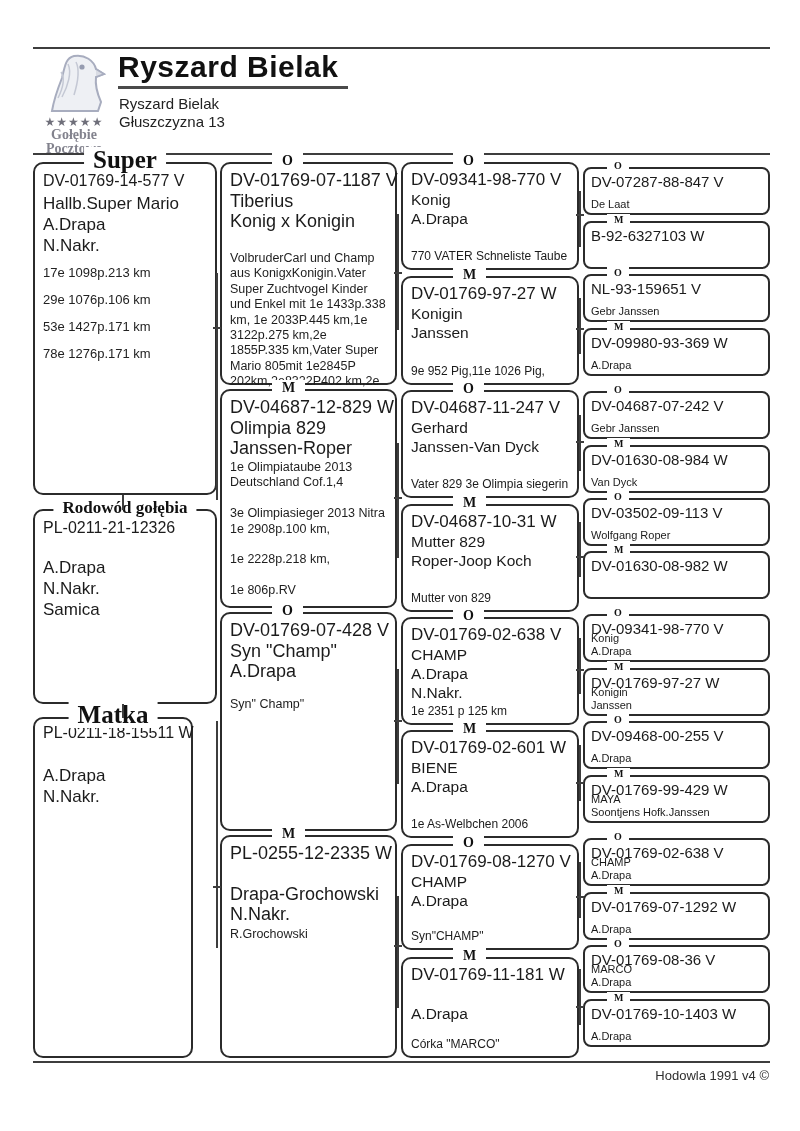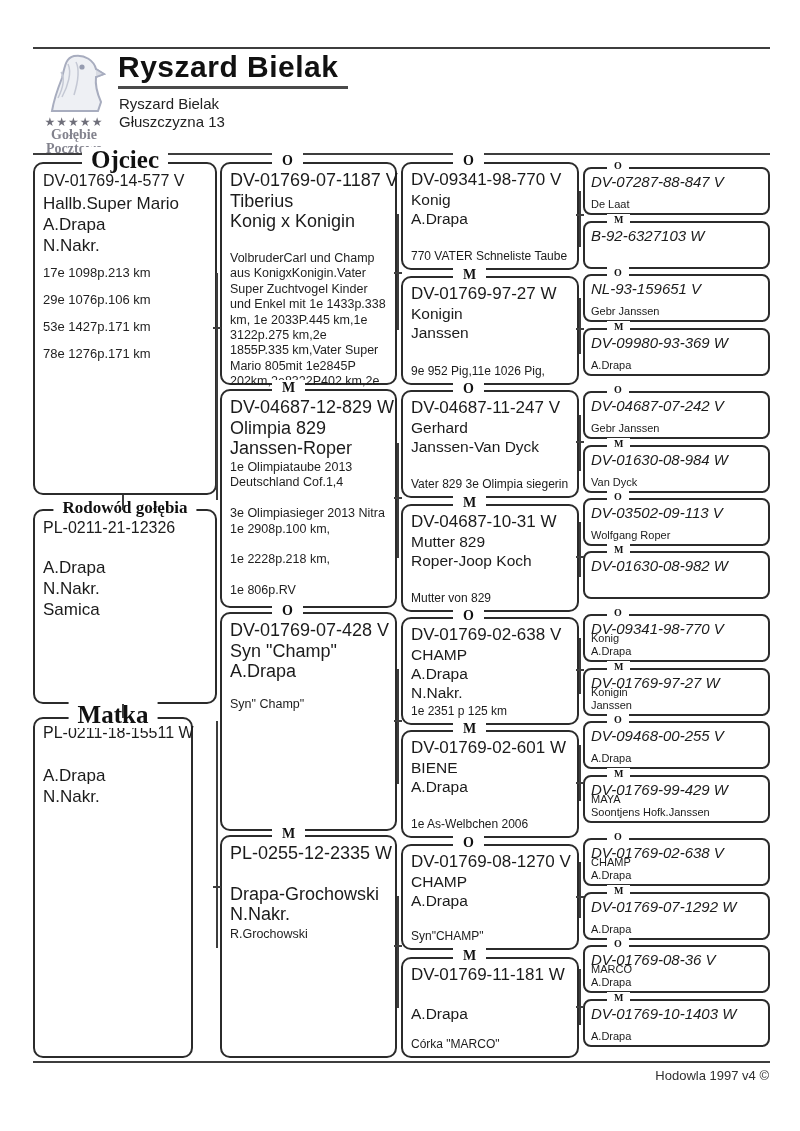--- a/index.html
+++ b/index.html
@@ -33,21 +33,21 @@
   .results { font-size:13px; line-height:13.5px; white-space:pre-line; margin-top:10px; color:#222; }
 
   .ring-2 { font-size:18px; line-height:22px; white-space:nowrap; }
   .name-2 { font-size:18px; line-height:20px; min-height:20px; white-space:pre-line; }
   .note-2 { font-size:12.5px; line-height:15.4px; white-space:pre-line; color:#1e1e1e; }
 
   .ring-3 { font-size:17px; line-height:21px; white-space:nowrap; }
   .name-3 { font-size:15.5px; line-height:19px; min-height:19px; white-space:pre-line; }
   .note-3 { position:absolute; left:8px; bottom:5px; font-size:12px; line-height:13px; white-space:nowrap; }
 
-  .ring-4 { font-size:15px; line-height:17px; padding:4px 16px 0 6px; white-space:nowrap;font-style:italic; }
+  .ring-4 { font-size:15px; line-height:17px; padding:4px 16px 0 6px; white-space:nowrap; }
   .info-4 { position:absolute; left:6px; bottom:3px; font-size:11px; line-height:12.5px; white-space:pre-line; }
 
   .conn { position:absolute; background:#3d3d3d; }
 
   .footer-credit { position:absolute; right:31px; top:1068px; font-size:13px; color:#2e2e2e; }
 </style>
 </head>
 <body>
 
 <div class="page">
@@ -67,21 +67,21 @@
     <div class="cap">Pocztowe</div>
   </div>
 
   <div class="title">Ryszard Bielak</div>
   <div class="owner">
     <div>Ryszard Bielak</div>
     <div>Głuszczyzna 13</div>
   </div>
 
   <div class="box" style="left:33px;top:162px;width:184px;height:333px">
-    <div class="box-title bt-big">Ojciec</div>
+    <div class="box-title bt-big">Super</div>
     <div class="pad">
       <div class="ring-lg">DV-01769-14-577 V</div>
       <div class="info-lg">Hallb.Super Mario
 A.Drapa
 N.Nakr.</div>
       <div class="results">17e 1098p.213 km
 
 29e 1076p.106 km
 
 53e 1427p.171 km
@@ -353,15 +353,15 @@
   <div class="conn" style="left:579px;top:638px;width:2px;height:56px"></div>
   <div class="conn" style="left:576px;top:669px;width:8px;height:2px"></div>
   <div class="conn" style="left:579px;top:745px;width:2px;height:56px"></div>
   <div class="conn" style="left:576px;top:782px;width:8px;height:2px"></div>
   <div class="conn" style="left:579px;top:862px;width:2px;height:56px"></div>
   <div class="conn" style="left:576px;top:896px;width:8px;height:2px"></div>
   <div class="conn" style="left:579px;top:969px;width:2px;height:56px"></div>
   <div class="conn" style="left:576px;top:1006px;width:8px;height:2px"></div>
 
   <div class="rule" style="left:33px;top:1061px;width:737px;height:2px"></div>
-  <div class="footer-credit">Hodowla 1997 v4 ©</div>
+  <div class="footer-credit">Hodowla 1991 v4 ©</div>
 
 </div>
 
 </body></html>

